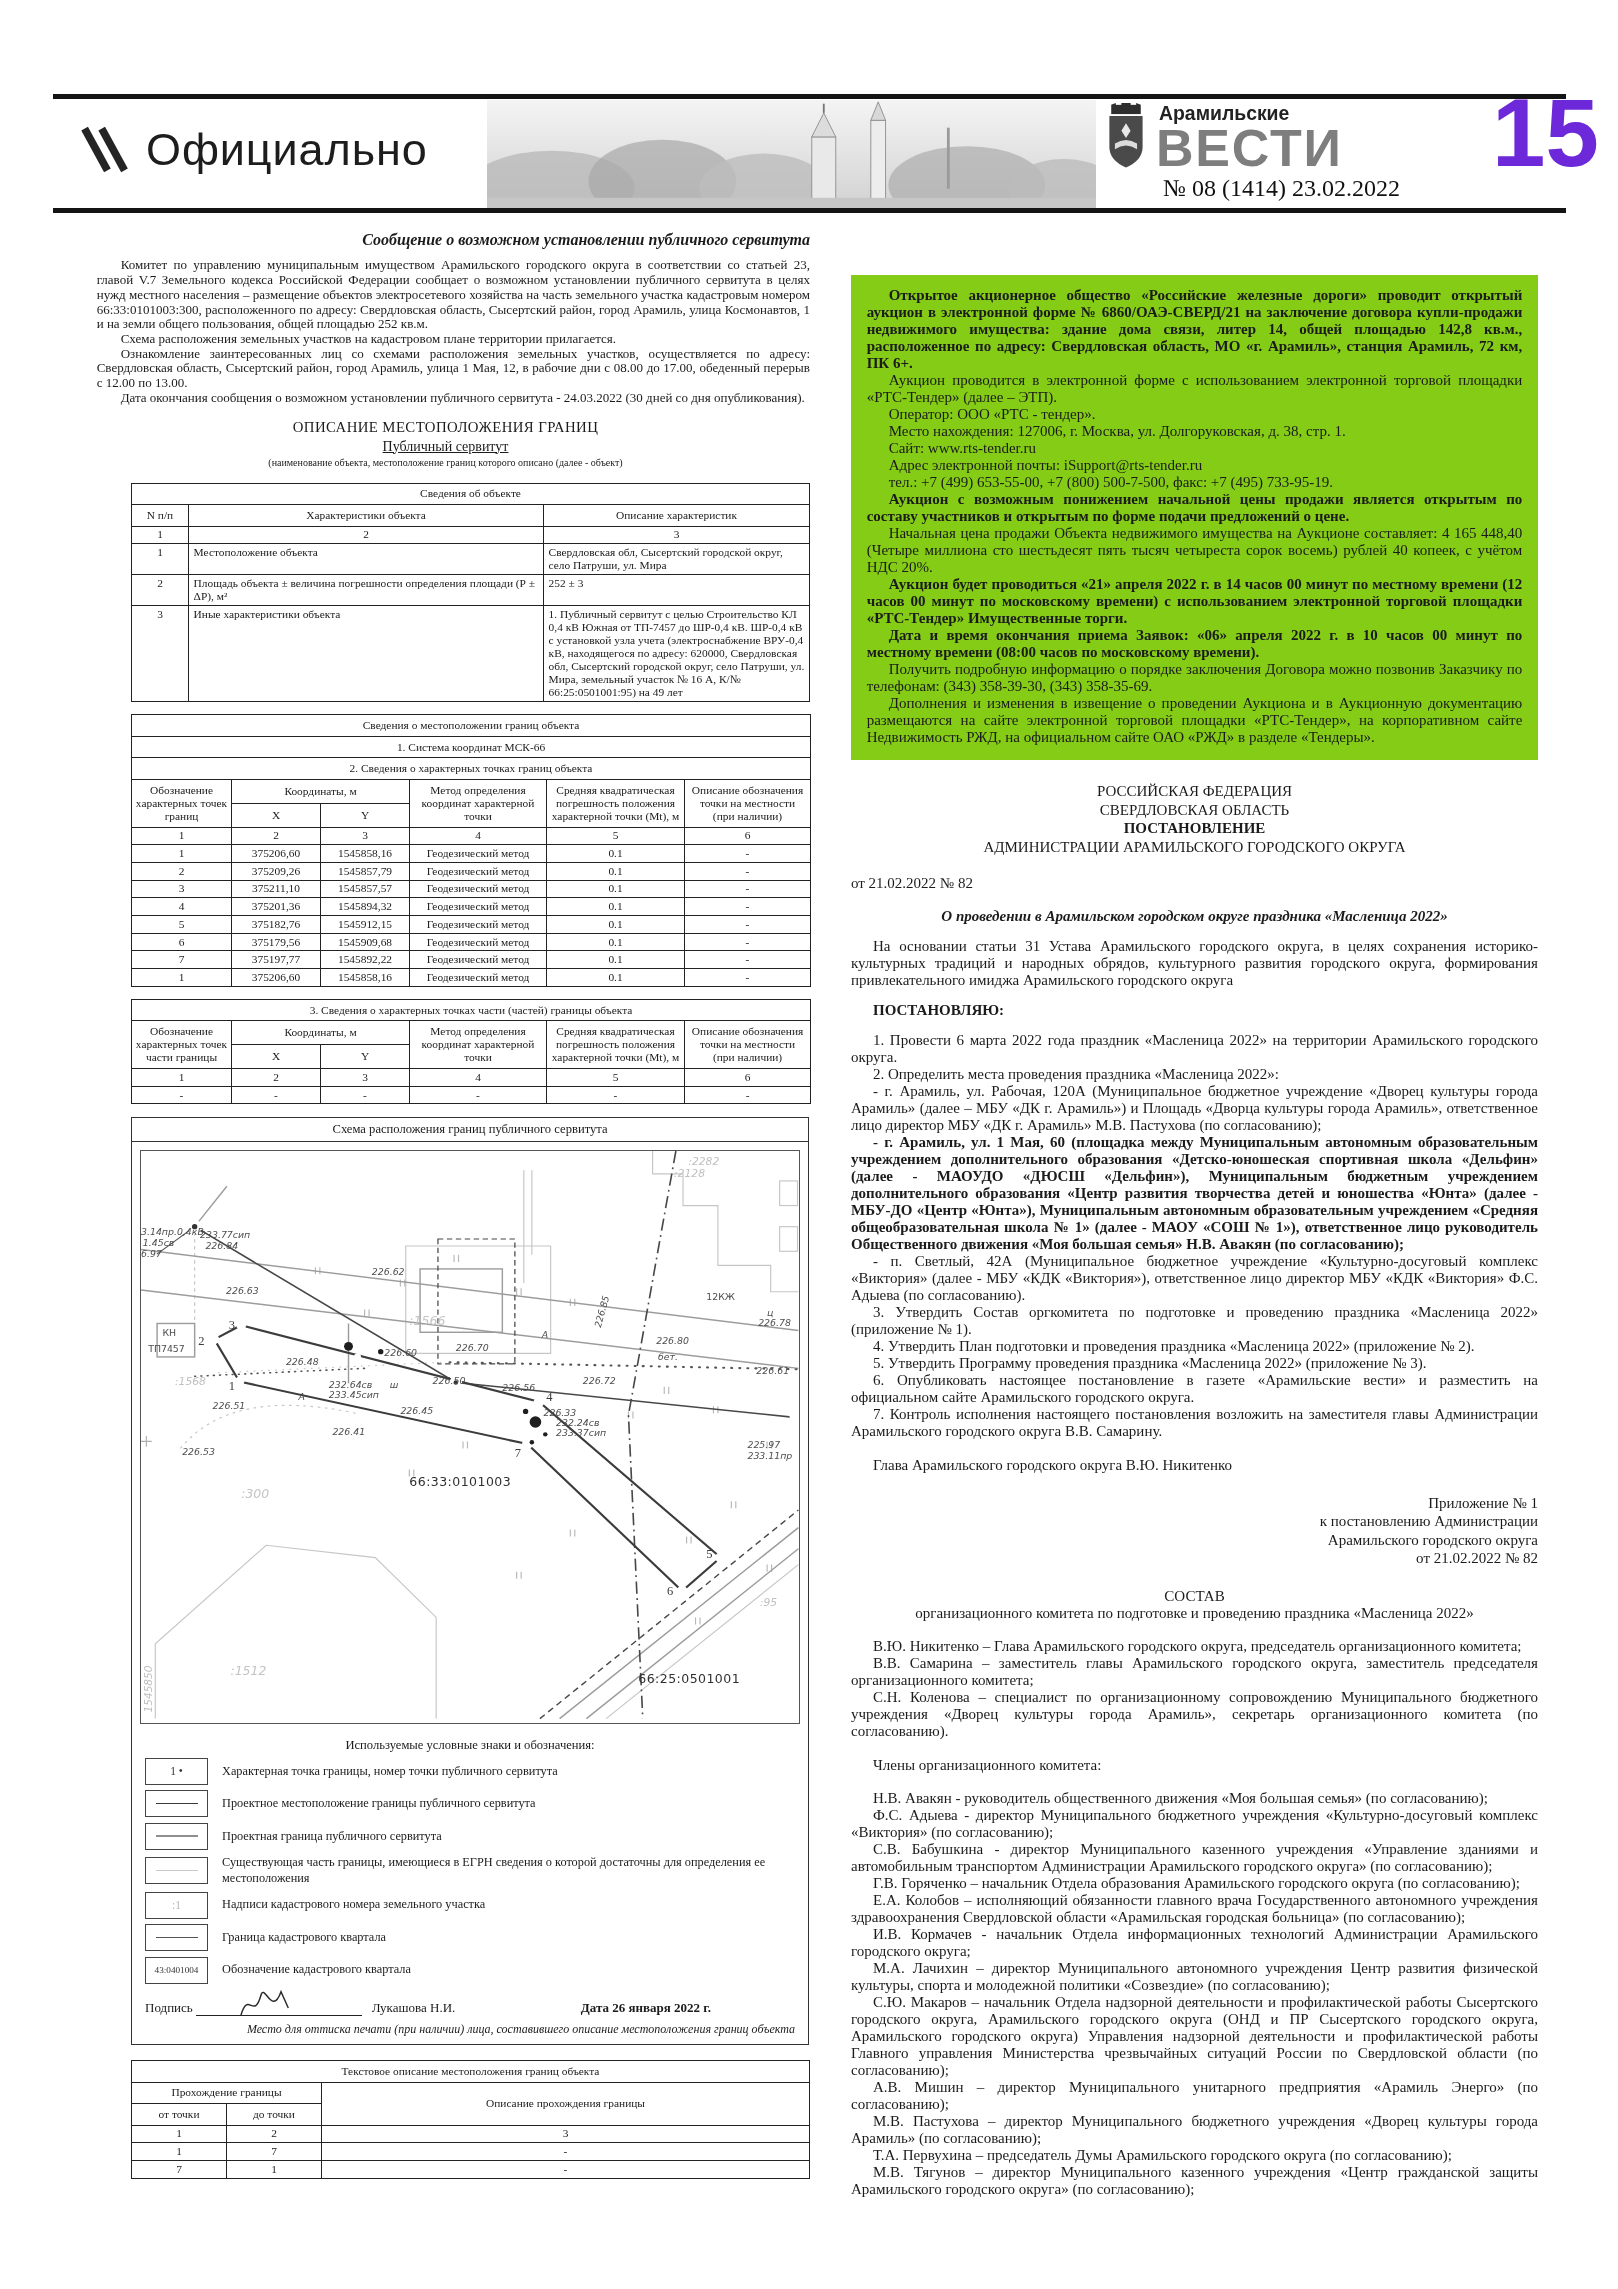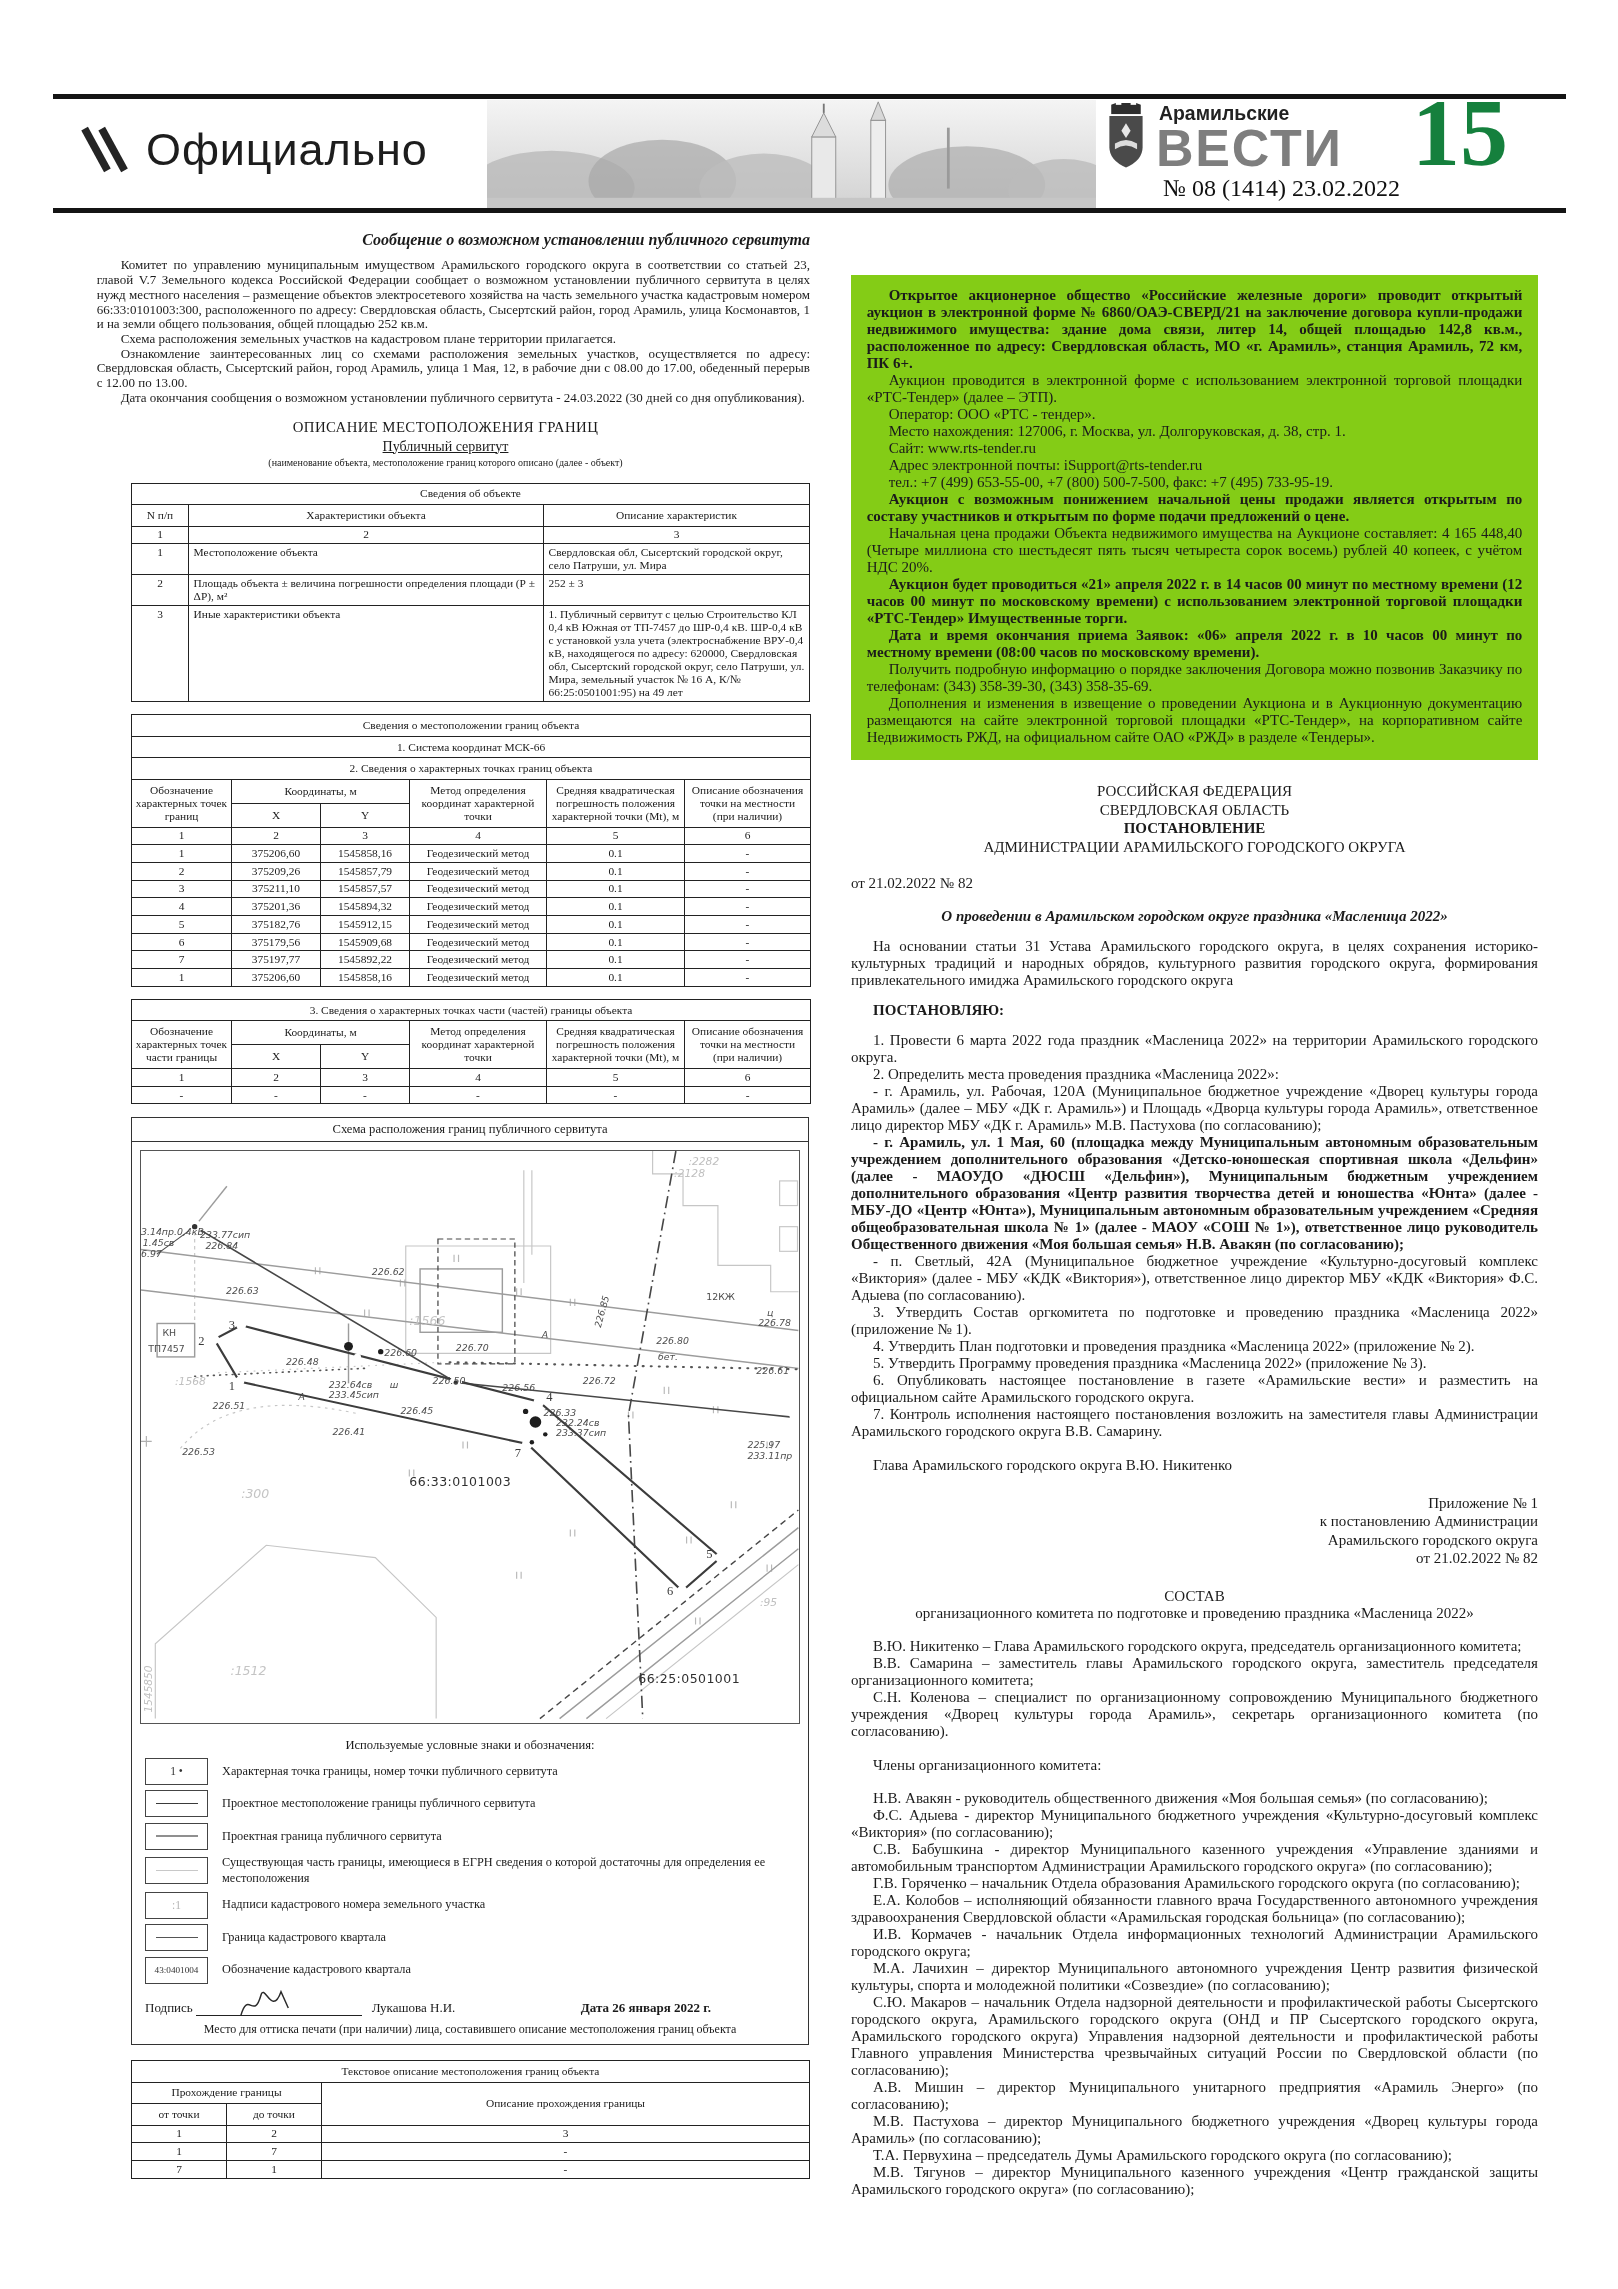--- a/index.html
+++ b/index.html
@@ -12,22 +12,22 @@
   
   .official{position:absolute;left:78px;top:121px;display:flex;align-items:center;}
   .slashes{width:55px;height:57px;margin-right:13px;}
   .official-txt{font-family:"Liberation Sans",sans-serif;font-size:45px;color:#1d1d1d;letter-spacing:0.9px;}
   .photo{position:absolute;left:487px;top:100px;width:609px;height:109px;overflow:hidden;}
   .crest{position:absolute;left:1102px;top:103px;width:48px;height:68px;}
   .logo-top{position:absolute;left:1159px;top:102px;width:249px;font-family:"Liberation Sans",sans-serif;
             font-weight:bold;font-size:19.4px;color:#222;}
   .logo-main{position:absolute;left:1156px;top:118px;width:258px;font-family:"Liberation Sans",sans-serif;
              font-weight:bold;font-size:52px;color:#7e7e7e;letter-spacing:1.8px;}
-  .pageno{position:absolute;left:1412px;top:85px;font-family:Liberation Serif, serif;
-          font-weight:bold;font-size:96px;line-height:1;color:#15803d;}
+  .pageno{position:absolute;left:1492px;top:85px;font-family:Liberation Sans, sans-serif;
+          font-weight:bold;font-size:96px;line-height:1;color:#6d28d9;}
   .issue{position:absolute;left:1071px;top:175px;width:329px;text-align:right;font-size:24px;color:#111;}
 
   
   .lcol{position:absolute;left:81px;top:229px;width:729px;font-size:13px;line-height:14.7px;}
   .lcol p{margin:0;text-align:justify;text-indent:24px;padding-left:15.7px;}
   .notice-title{text-align:right;font-weight:bold;font-size:16px;margin:3.7px 0 11px;font-style:italic;}
   .desc-head{text-align:center;font-size:14.8px;margin-top:14.8px;letter-spacing:0.4px;}
   .obj-name{text-align:center;font-size:14px;text-decoration:underline;margin-top:4.6px;}
   .obj-note{text-align:center;font-size:10px;margin-top:1.8px;color:#222;}
 
@@ -60,21 +60,21 @@
   .ln{width:42px;border-top:1.8px solid #3a3a3a;}
   .ln.mid{border-top:2.8px solid #8f8f8f;}
   .ln.lt{border-top:1.8px solid #c8c8c8;}
   .ln.thin{border-top:1.4px solid #555;}
   .lg-txt{font-size:12.3px;line-height:1.25;}
   .sig-row{display:flex;align-items:flex-end;padding:9.2px 13px 1.8px;font-size:13px;}
   .sig-line{width:166px;border-bottom:0.9px solid #222;position:relative;height:16.6px;margin-left:3.7px;}
   .sig-line svg{position:absolute;left:37px;bottom:-3.7px;}
   .sig-name{margin-left:9.2px;}
   .sig-date{margin-left:auto;margin-right:84px;font-weight:bold;}
-  .stamp-note{font-size:12px;padding:4.6px 13px 7.4px;text-indent:0 !important;text-align:center;}
+  .stamp-note{font-style:italic;font-size:12px;padding:4.6px 13px 7.4px;text-indent:0 !important;text-align:right;}
 
   
   .rcol{position:absolute;left:851px;top:275px;width:687px;font-size:15px;line-height:17px;text-align:justify;}
   .aucbox{background:#84cc16;padding:12px 15.7px 14px;}
   .ap{margin:0;text-indent:22px;text-align:justify;}
   .b{font-weight:bold;}
   .u{}
   .center-block{text-align:center;margin-top:22px;line-height:18.5px;}
   .date-line{margin-top:18.5px;text-align:left;}
   .subject{text-align:center;font-weight:bold;font-style:italic;margin-top:16.6px;}

